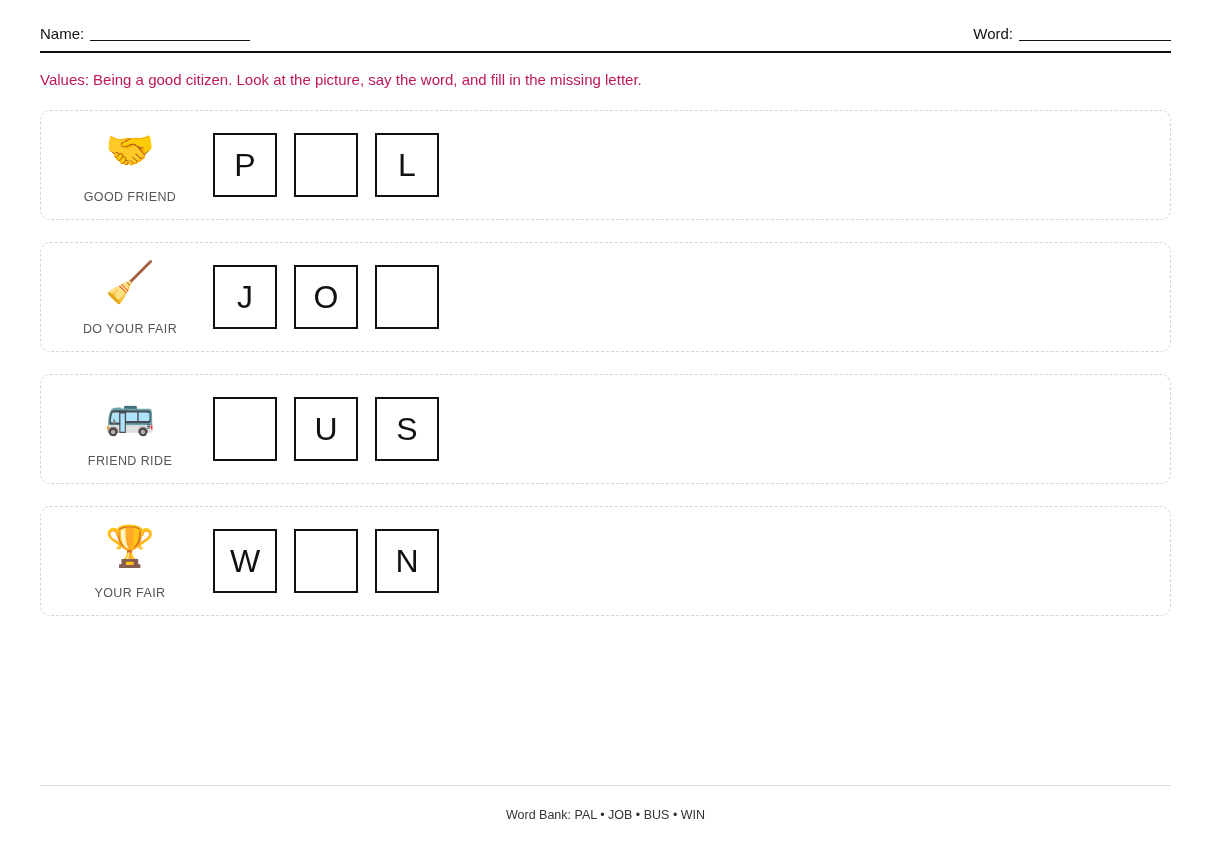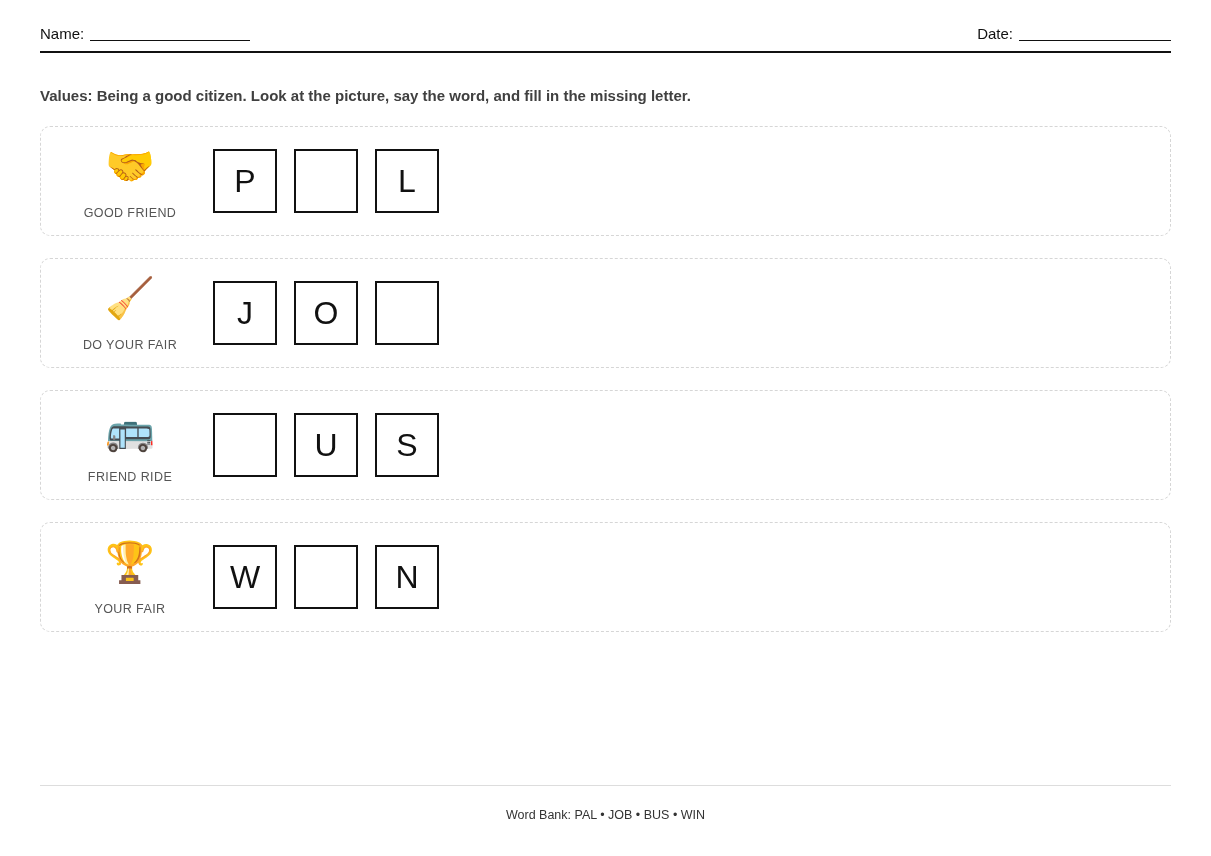--- a/index.html
+++ b/index.html
@@ -54,24 +54,24 @@
 
   
   .title {
     text-align: center;
     font-size: 21px;
     font-weight: bold;
     margin-top: 32px;
     color: #111111;
   }
   .subtitle {
-    margin-top: 34px;
+    margin-top: 18px;
     font-size: 15px;
-    font-weight: bold;
-    color: #404040;
+    font-weight: normal;
+    color: #be185d;
   }
 
   
   .rows {
     margin-top: 22px;
     display: flex;
     flex-direction: column;
     gap: 22px;
   }
   .puzzle-row {
@@ -139,21 +139,21 @@
 <body>
 
 <div class="page">
 
   <div class="name-date-row">
     <div class="field">
       <span class="field-label">Name:</span>
       <span class="rule rule-name"></span>
     </div>
     <div class="field">
-      <span class="field-label">Date:</span>
+      <span class="field-label">Word:</span>
       <span class="rule rule-date"></span>
     </div>
   </div>
 
   <div class="subtitle">Values: Being a good citizen. Look at the picture, say the word, and fill in the missing letter.</div>
 
   <div class="rows">
 
     <div class="puzzle-row">
       <div class="clue">

